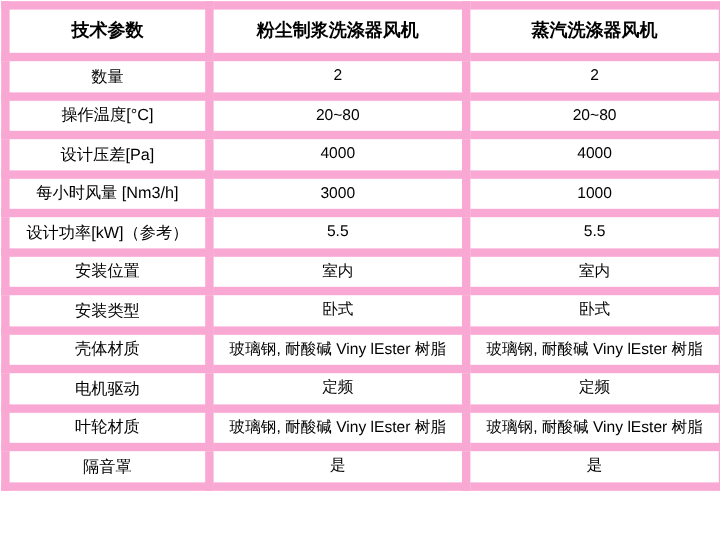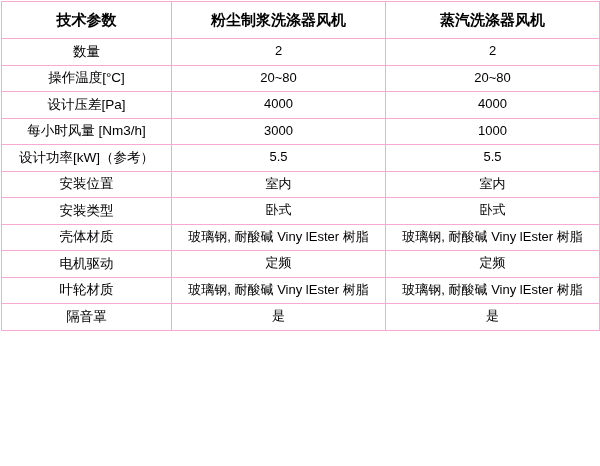--- a/index.html
+++ b/index.html
@@ -18,21 +18,21 @@
     border-collapse: collapse;
     width: 598px;
     margin: 1px 0 0 1px;
     table-layout: fixed;
   }
   #spec-table col.c0 { width: 170px; }
   #spec-table col.c1 { width: 214px; }
   #spec-table col.c2 { width: 214px; }
 
   #spec-table td {
-    border: 1px solid #f9a8d4;
+    border: 7px solid #f9a8d4;
     text-align: center;
     vertical-align: middle;
     padding: 0 2px;
     font-size: 13px;
     line-height: 1.15;
     white-space: nowrap;
     overflow: hidden;
   }
   #spec-table tr.header-row td {
     font-size: 15px;

